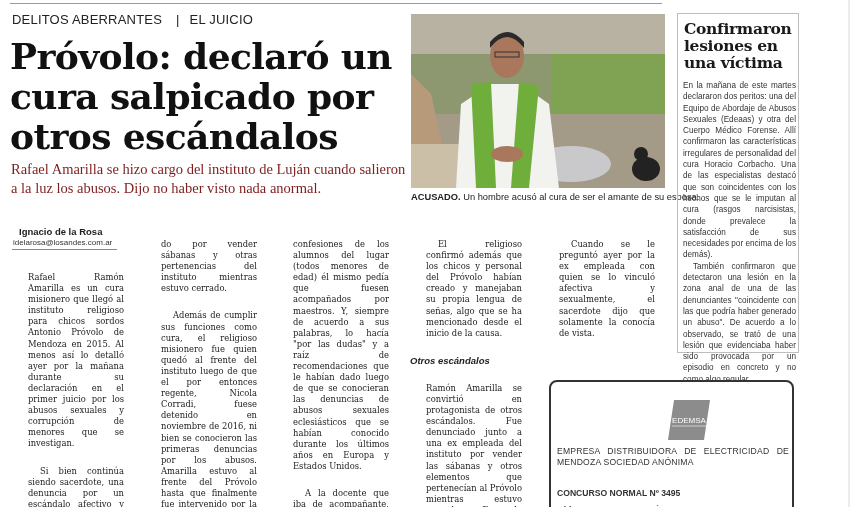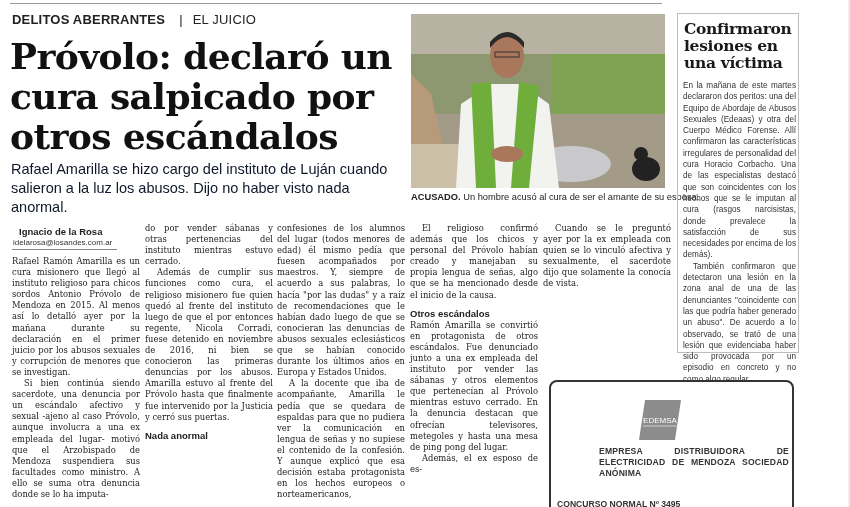--- a/index.html
+++ b/index.html
@@ -1,42 +1,42 @@
 <!DOCTYPE html>
 <html><head>
 <meta charset="utf-8">
 <style>
   * { box-sizing: border-box; margin: 0; padding: 0; }
   html, body { width: 850px; height: 507px; overflow: hidden; background: #ffffff; }
   body { position: relative; color: #1a1a1a; }
   .topline { position: absolute; left: 10px; top: 3px; width: 652px; height: 1px; background: #9a9a9a; }
   .kicker { position: absolute; left: 12px; top: 12px; font-family: "Liberation Sans", sans-serif; font-size: 13px; color: #222; white-space: nowrap; letter-spacing: 0.2px; }
-  .kicker .k1 { font-weight: bold; text-align: center; }
+  .kicker .k1 { font-weight: normal; text-align: center; }
   .kicker .sep { margin: 0 10px 0 14px; font-weight: normal; }
   .headline { position: absolute; left: 10px; top: 36px; width: 395px; font-family: "DejaVu Serif", serif; font-weight: bold; font-size: 36px; line-height: 40px; color: #111; letter-spacing: -0.6px; }
-  .deck { position: absolute; left: 11px; top: 160px; width: 395px; font-family: Liberation Sans, sans-serif; font-size: 14.5px; line-height: 19px; color: #0f172a; }
+  .deck { position: absolute; left: 11px; top: 160px; width: 395px; font-family: Liberation Serif, serif; font-size: 14.5px; line-height: 19px; color: #7f1d1d; }
   .photo { position: absolute; left: 411px; top: 14px; width: 254px; height: 174px; overflow: hidden; background: #8a9276; }
   .caption { position: absolute; left: 411px; top: 192px; font-family: "Liberation Sans", sans-serif; font-size: 9.3px; color: #222; white-space: nowrap; }
   .caption b { font-weight: bold; }
   .sb-frame { position: absolute; left: 677px; top: 13px; width: 122px; height: 171px; border: 1px solid #bdbdbd; border-bottom: 1px solid #bdbdbd; }
   .sb-title { position: absolute; left: 684px; top: 20px; width: 112px; font-family: "DejaVu Serif", serif; font-weight: bold; font-size: 15.5px; line-height: 17px; color: #1a1a1a; letter-spacing: -0.3px; }
   .sb-body { position: absolute; left: 683px; top: 80px; width: 113px; font-family: "Liberation Sans", sans-serif; font-size: 8.2px; line-height: 11.3px; color: #333; text-align: justify; }
   .sb-body p { margin: 0; }
   .sb-body p.ind { text-indent: 10px; }
   .byline { position: absolute; left: 19px; top: 226px; font-family: "Liberation Sans", sans-serif; font-weight: bold; font-size: 9.5px; color: #222; }
   .email { position: absolute; left: 13px; top: 238px; font-family: "Liberation Sans", sans-serif; font-size: 8px; color: #333; }
   .byrule { position: absolute; left: 12px; top: 249px; width: 105px; height: 1px; background: #888; }
   .col { position: absolute; width: 128px; font-family: "DejaVu Serif", serif; font-size: 8.4px; line-height: 11.1px; color: #222; text-align: justify; }
-  .col p { margin: 0; }
+  .col p { margin: 16px; }
   .col p.ind { text-indent: 12px; }
-  .col h4 { font-family: "Liberation Sans", sans-serif; font-weight: bold; font-size: 9.5px; line-height: 12px; margin-top: 7px; color: #222; }
+  .col h4 { font-family: "Liberation Sans", sans-serif; font-weight: bold; font-size: 9.5px; line-height: 12px; margin-top: 7px; color: #222; font-style: italic; }
   .ad { position: absolute; left: 549px; top: 380px; width: 245px; height: 140px; border: 2px solid #333; border-radius: 8px; background: #fff; overflow: hidden; }
-  .ad-logo { position: absolute; left: 88px; top: 18px; width: 42px; height: 53px; }
+  .ad-logo { position: absolute; left: 117px; top: 18px; width: 42px; height: 53px; }
   .ad-text { position: absolute; left: 6px; top: 64px; width: 232px; font-family: "Liberation Sans", sans-serif; font-size: 8.6px; color: #333; line-height: 11px; }
-  .ad-text .co { font-weight: bold; text-align: justify; letter-spacing: 0.2px; margin-left: 42px; }
+  .ad-text .co { font-weight: normal; text-align: justify; letter-spacing: 0.2px; }
   .ad-text .cn { font-weight: bold; margin-top: 20px; }
   .ad-text .obj { margin-top: 6px; }
   .ad-text .obj b { font-weight: bold; }
   .right-edge { position: absolute; left: 848px; top: 0; width: 2px; height: 507px; background: #ececec; }
 </style>
 </head>
 <body>
 
 <div class="topline"></div>
 

